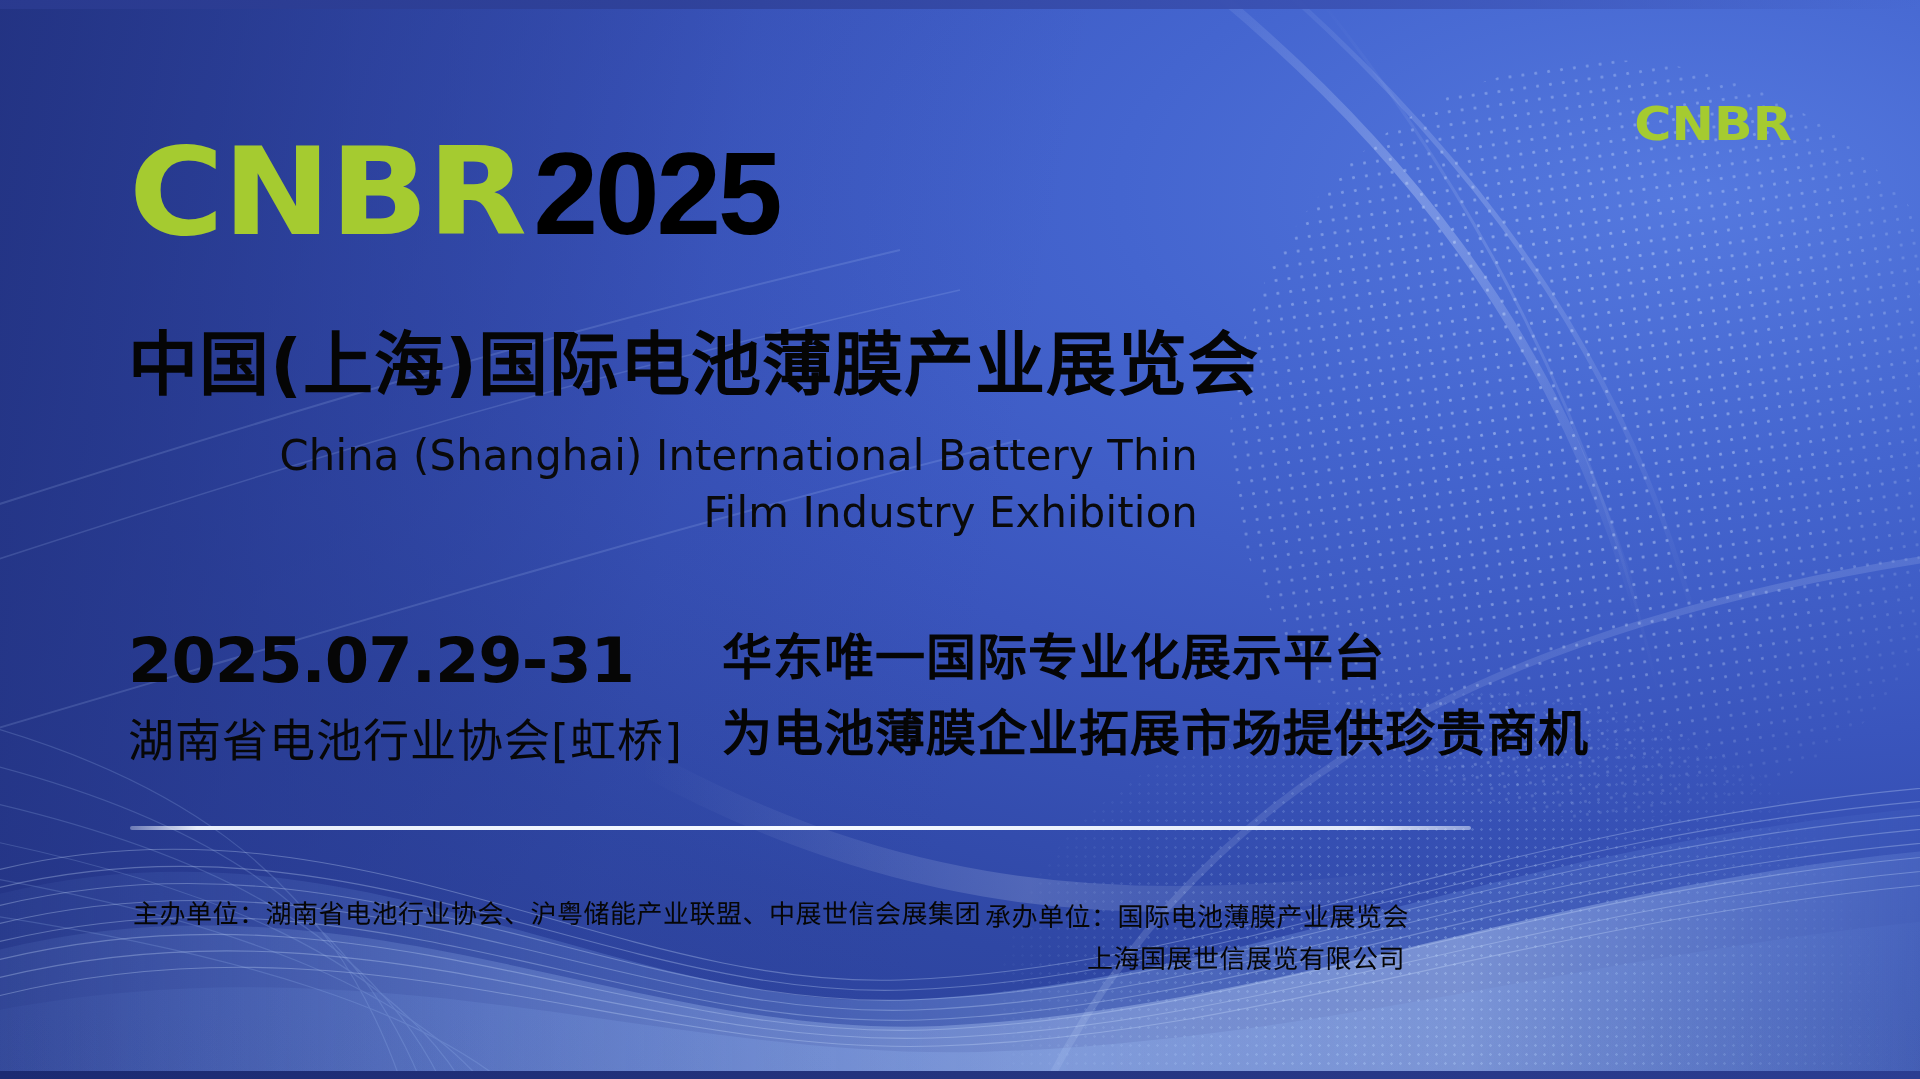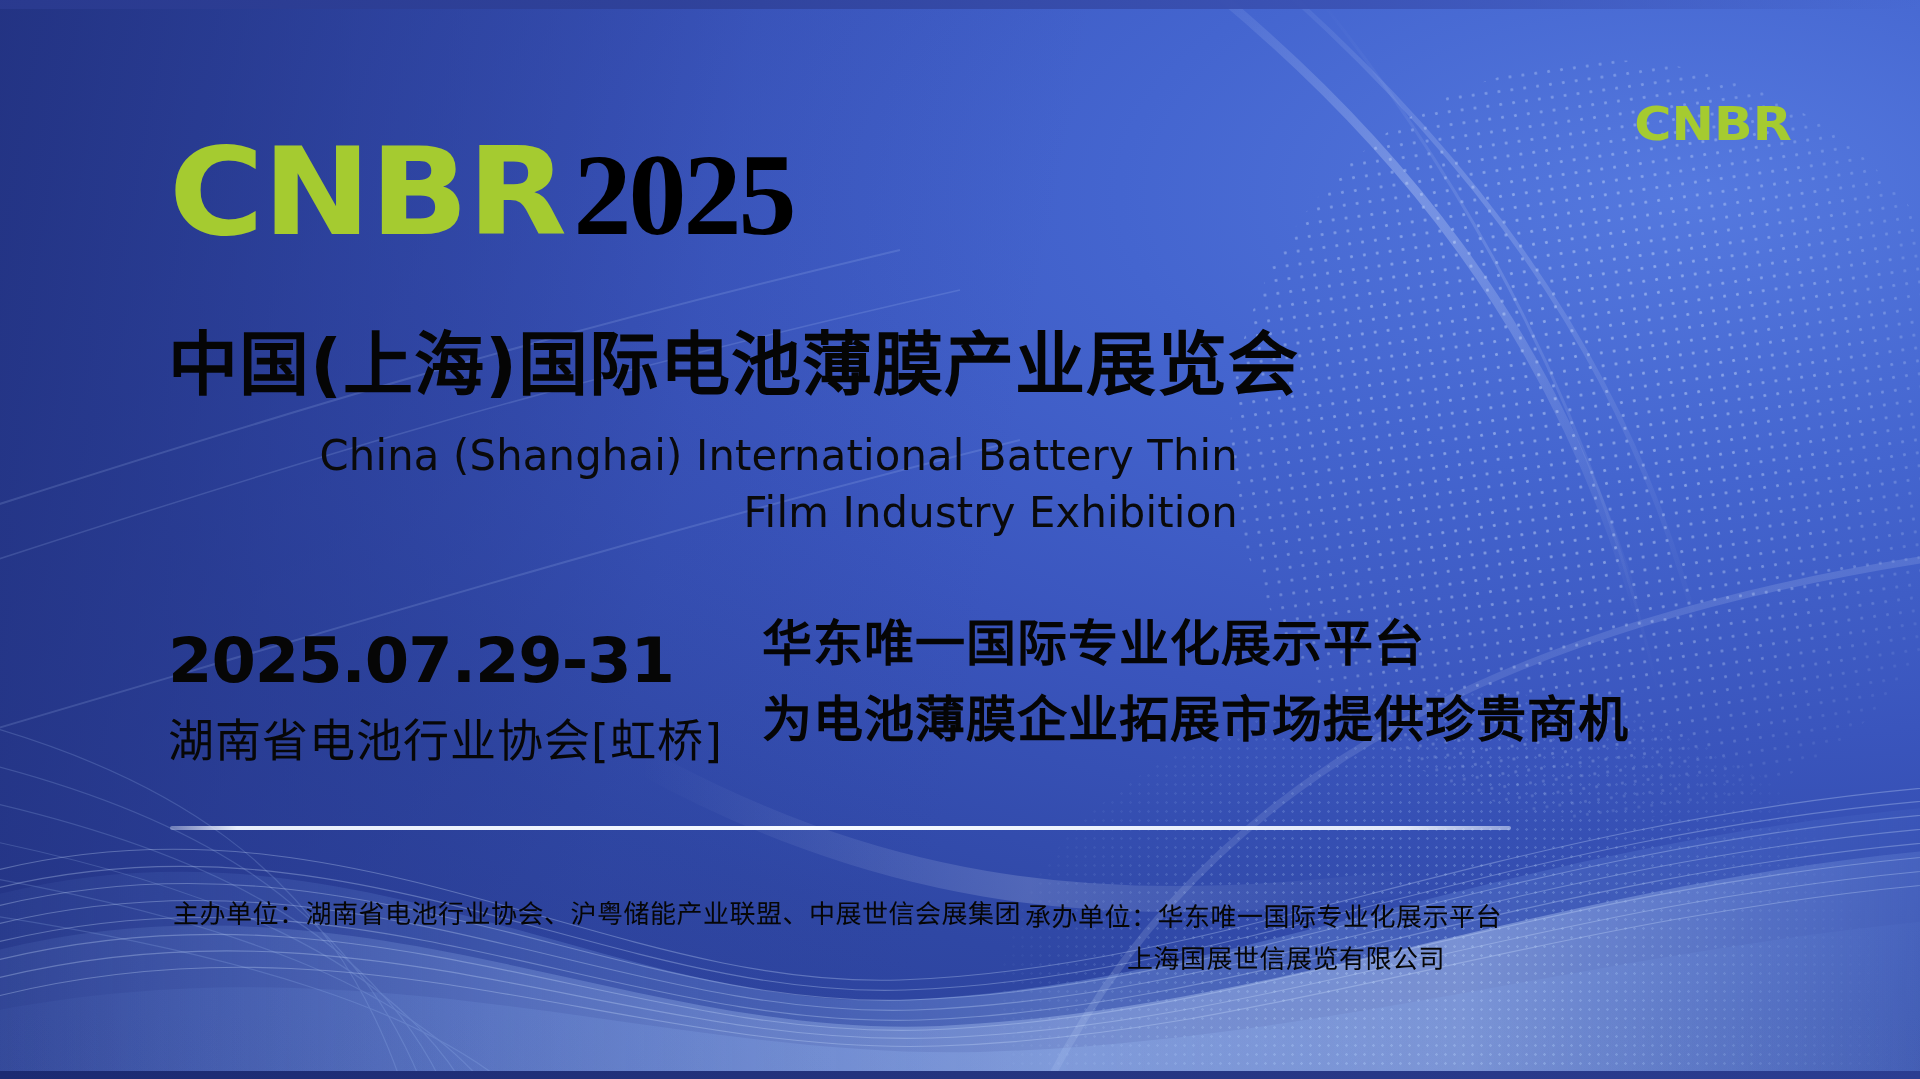--- a/index.html
+++ b/index.html
@@ -5,21 +5,20 @@
 <style>
   html,body{margin:0;padding:0;background:#1d2b6e;}
   *{box-sizing:border-box;}
 
   .poster{
     position:relative;
     width:1920px;height:1079px;
     overflow:hidden;
     font-family:"Liberation Sans","DejaVu Sans",sans-serif;
     background:#b91c1c;
-    padding-left:40px;
   }
 
   
   .bg-base{
     position:absolute;inset:0;
     background:
       radial-gradient(135% 120% at 88% 18%, #5579df 0%, #4465cf 22%, #3a55bd 42%, #2f47a4 64%, #2b3f95 84%, #27398a 100%);
   }
   .bg-left-darken{
     position:absolute;inset:0;
@@ -74,21 +73,21 @@
     color:#a5cb30;
     letter-spacing:-1px;
     font-family:"DejaVu Sans","Liberation Sans",sans-serif;
     transform:scaleX(1.06);
     transform-origin:left center;
   }
   .brand-year{
     font-size:116px;line-height:1;
     font-weight:700;color:#000;
     letter-spacing:-3px;
-    font-family:Liberation Serif, serif;
+    font-family:Liberation Sans, sans-serif;
   }
 
   .corner-logo{
     position:absolute;right:128px;top:96px;
     font-size:47px;font-weight:700;
     color:#a5cb30;letter-spacing:0px;
     font-family:"DejaVu Sans","Liberation Sans",sans-serif;
     transform:scaleX(1.08);transform-origin:right center;
   }
 
@@ -127,21 +126,21 @@
   .venue{
     margin-top:26px;
     font-size:46px;line-height:1;
     font-weight:400;color:#070707;
     letter-spacing:1px;
     white-space:nowrap;
     font-family:"DejaVu Sans","Liberation Sans",sans-serif;
   }
 
   .tagline{
-    position:absolute;left:722px;top:606px;
+    position:absolute;left:722px;top:620px;
     font-family:"DejaVu Serif","Liberation Serif",serif;
     font-size:50px;line-height:1.52;
     font-weight:700;color:#050505;
     letter-spacing:1px;
     white-space:nowrap;
   }
 
   .divider{
     position:absolute;left:130px;top:826px;
     width:1341px;height:4px;
@@ -272,19 +271,19 @@
     <div class="tagline">
       <div>华东唯一国际专业化展示平台</div>
       <div>为电池薄膜企业拓展市场提供珍贵商机</div>
     </div>
 
     <div class="divider"></div>
 
     <div class="footer">
       <div class="org-left">主办单位：湖南省电池行业协会、沪粤储能产业联盟、中展世信会展集团</div>
       <div class="org-right">
-        <div>承办单位：华东唯一国际专业化展示平台</div>
+        <div>承办单位：国际电池薄膜产业展览会</div>
         <div>上海国展世信展览有限公司</div>
       </div>
     </div>
 
   </div>
 </div>
 
 </body></html>

